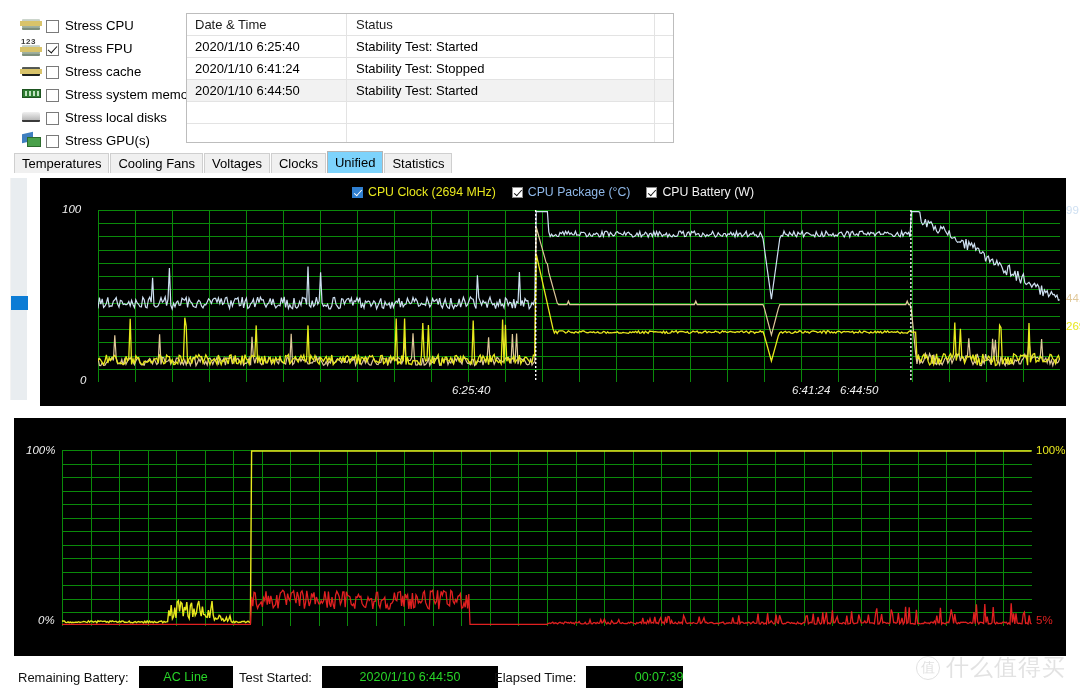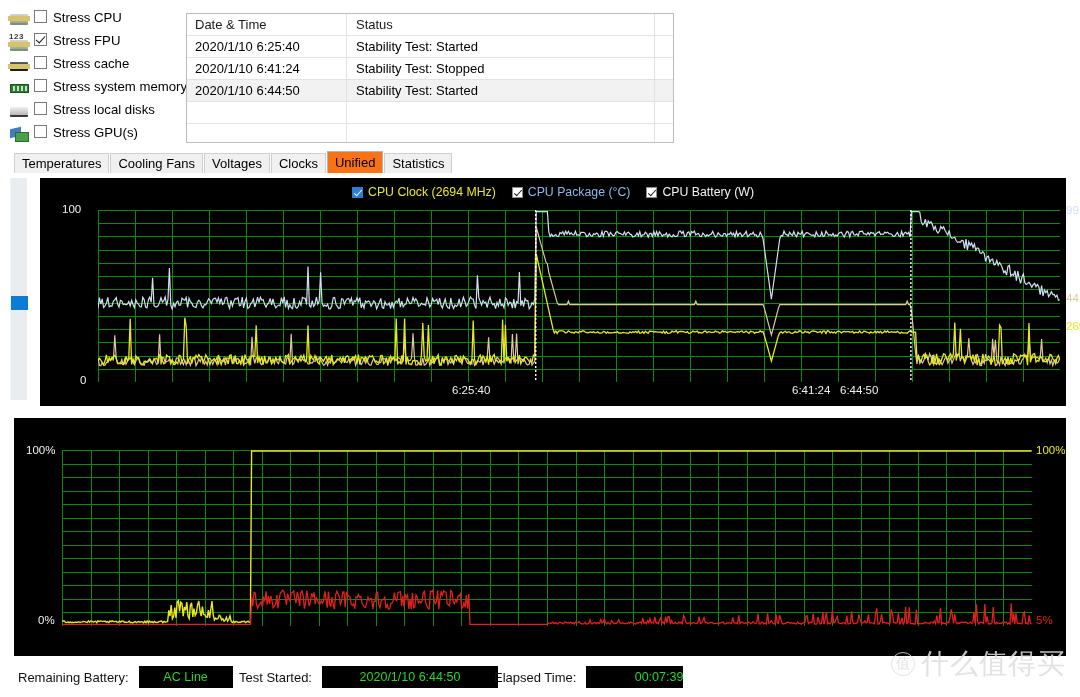--- a/index.html
+++ b/index.html
@@ -21,22 +21,23 @@
     position: absolute; left: 0; top: 0;
     width: 1080px; height: 150px;
     background: #ffffff;
   }
 
   .stress-list {
     position: absolute; left: 8px; top: 10px;
     width: 180px;
   }
   .stress-row {
-    display: flex; align-items: flex-start;
+    display: flex; align-items: flex-end;
     height: 23px;
+    margin-left: 12px;
   }
   .stress-icon {
     width: 22px; height: 18px;
     margin-right: 4px;
     position: relative;
     flex: 0 0 auto;
   }
   .cb {
     width: 13px; height: 13px;
     border: 1px solid #7a7a7a;
@@ -161,21 +162,21 @@
     font-size: 13px;
     color: #000;
     line-height: 20px;
     background: #f0f0f0;
     border: 1px solid #cfcfcf;
     border-bottom: none;
     margin-right: 1px;
     white-space: nowrap;
   }
   .tab.active {
-    background: #f97316;
+    background: #7dd3fc;
     border-color: #b4b4b4;
     height: 22px;
     line-height: 21px;
     font-weight: normal;
   }
 
   
   .vscroll {
     position: absolute;
     left: 10px; top: 178px;
@@ -242,21 +243,21 @@
   }
   #plot1 { left: 58px; top: 32px; width: 962px; height: 172px; }
   #plot2 { left: 48px; top: 32px; width: 970px; height: 176px; }
   .grid-svg { position: absolute; left:0; top:0; }
 
   .axlabel {
     position: absolute;
     font-size: 11.5px;
     white-space: nowrap;
   }
-  .ax-white { color: #f0f0f0; }
+  .ax-white { color: #f0f0f0; font-style: italic; }
   .ax-yellow { color: #e8e81e; }
   .ax-tan { color: #e0c89a; }
   .ax-red { color: #e02020; }
   .ax-blue { color: #cfe0f2; }
 
   
   .statusbar {
     position: absolute;
     left: 0; bottom: 0;
     width: 1080px; height: 41px;
@@ -300,21 +301,21 @@
   .wm-logo {
     width: 24px; height: 24px;
     border: 1.6px solid #dcdcdc;
     border-radius: 50%;
     color: #dcdcdc;
     font-size: 14px;
     line-height: 21px;
     text-align: center;
   }
   .wm-text {
-    font-size: 28px;
+    font-size: 23px;
     color: #dedede;
     letter-spacing: 1px;
     font-family: Liberation Sans, sans-serif;
   }
 </style>
 </head>
 <body>
 
 <div id="app">
 

